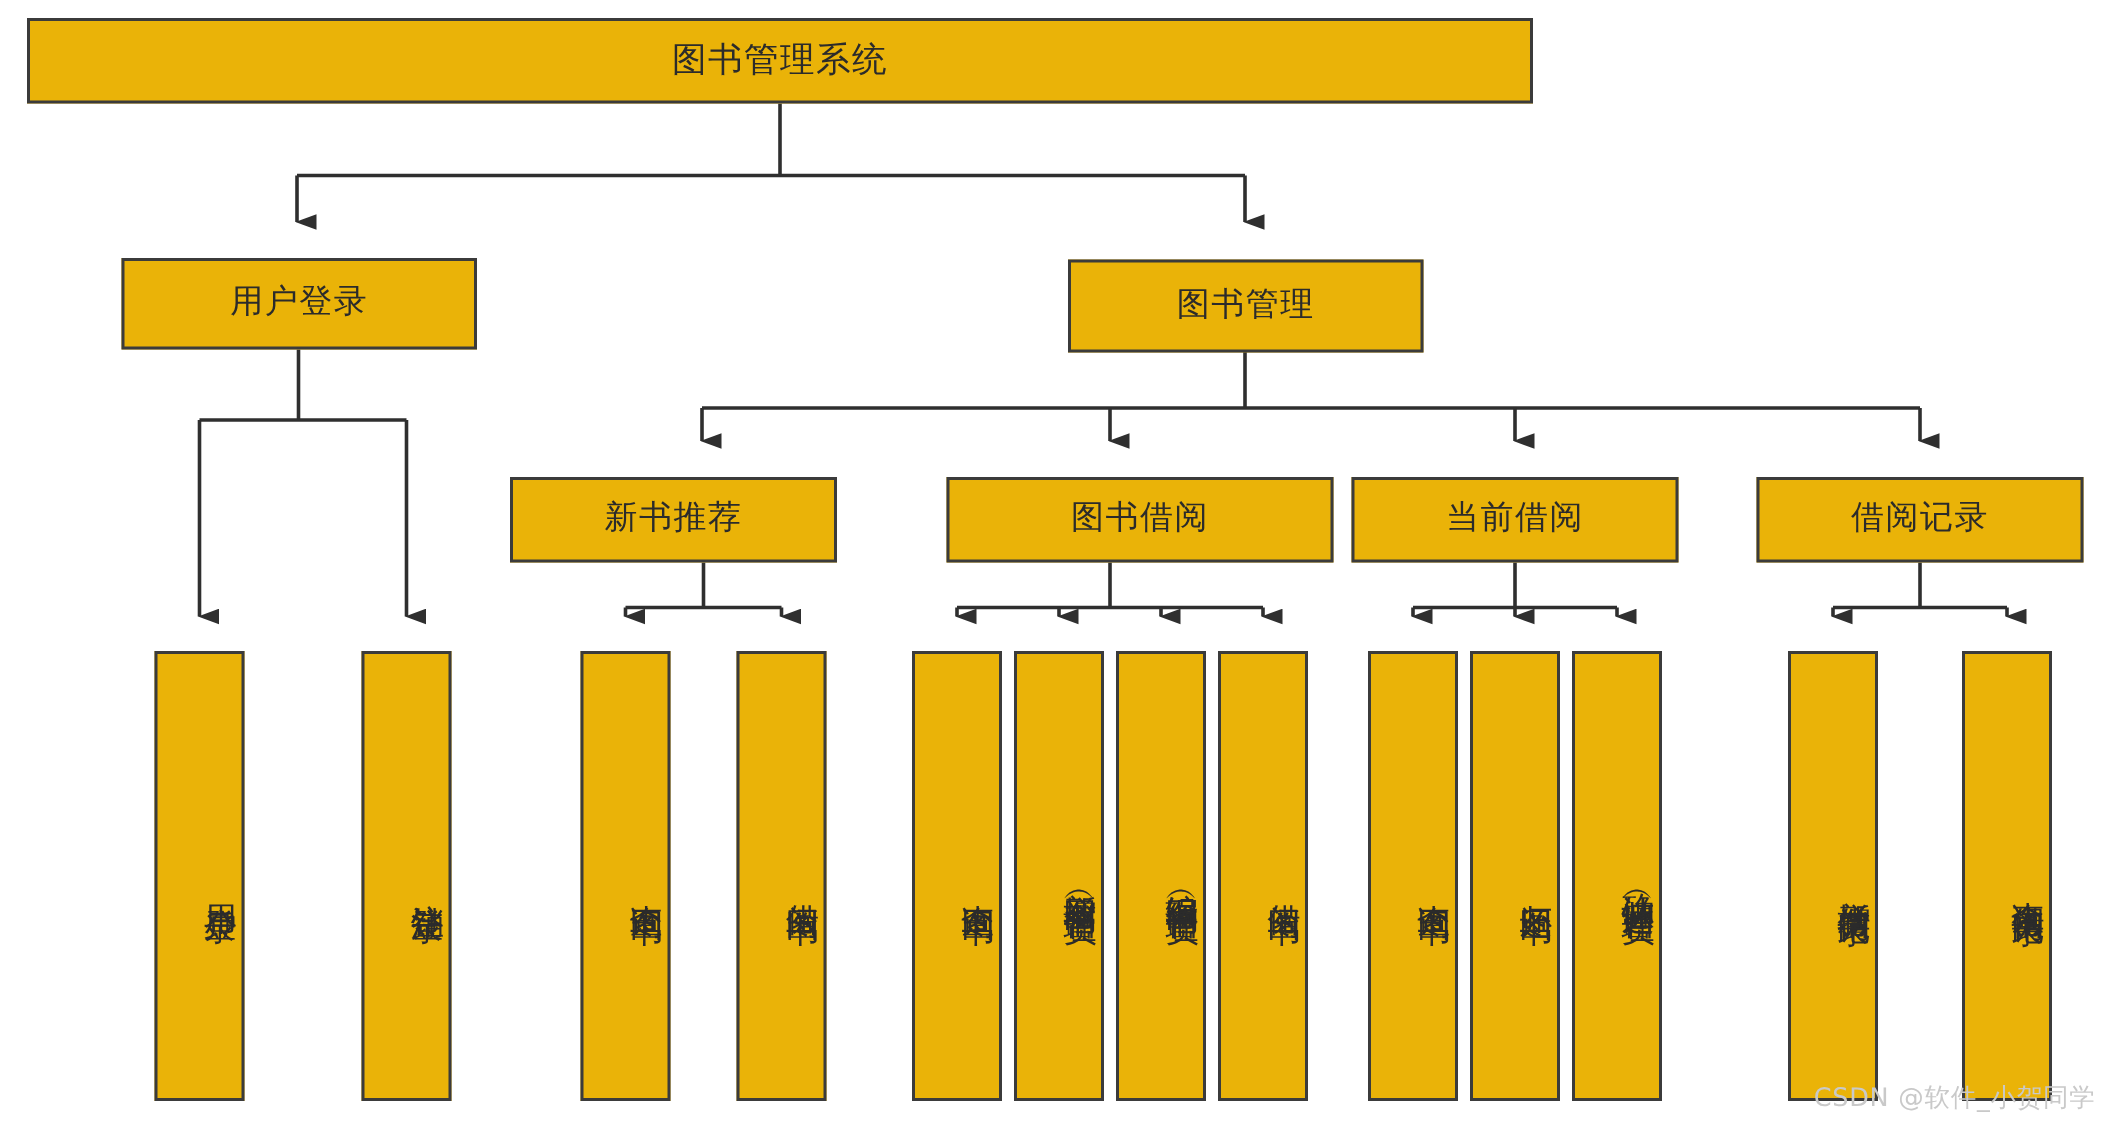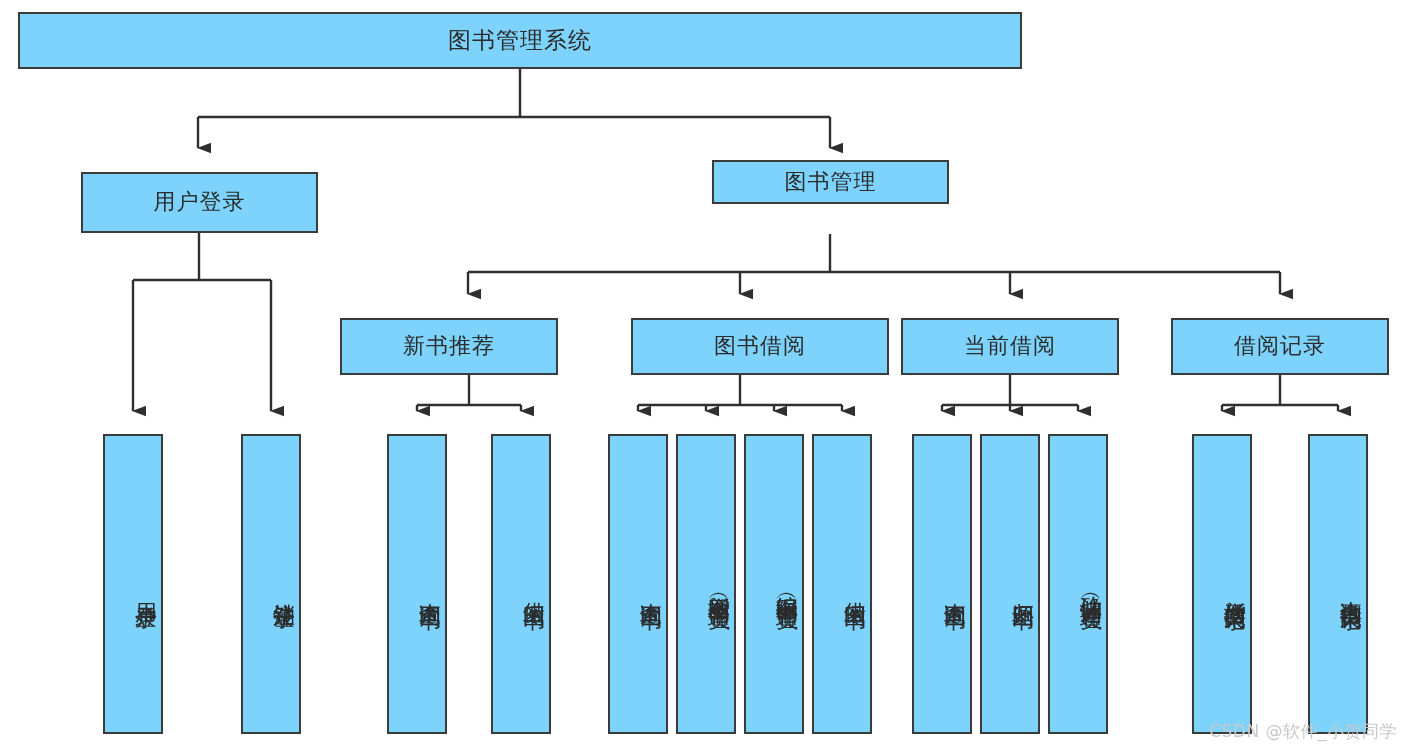--- a/index.html
+++ b/index.html
@@ -1,21 +1,21 @@
 <!DOCTYPE html>
 <html><head>
 <meta charset="utf-8">
 <style>
   html,body{margin:0;padding:0;background:#ffffff;}
   body{width:1405px;height:747px;overflow:hidden;
        font-family:"DejaVu Sans","Liberation Sans",sans-serif;}
   #stage{position:relative;width:1405px;height:747px;background:#fff;}
   svg.wires{position:absolute;left:0;top:0;width:1405px;height:747px;}
 
-  .node{position:absolute;box-sizing:border-box;background:#7dd3fc;
+  .node{position:absolute;box-sizing:border-box;background:#eab308;
         border:2px solid #3b3b3b;display:flex;align-items:center;
         justify-content:center;color:#2b2b2b;}
   .node.h{font-size:22px;line-height:1.1;letter-spacing:1px;}
   .node.root{font-size:23px;}
   .node.v{writing-mode:vertical-rl;text-orientation:upright;
           font-size:22px;line-height:1.34;letter-spacing:2px;
           padding-top:10px;align-items:flex-start;justify-content:center;}
   .node.v.tall{padding-top:6px;}
   .wm{position:absolute;right:8px;bottom:4px;font-size:17px;
       color:#c9c9c9;letter-spacing:.5px;white-space:nowrap;margin-left:20px;}
@@ -71,21 +71,21 @@
       <path d="M1280,375 L1280,405"></path>
       <path d="M1222,405 L1338,405"></path>
       <path d="M1222,405 L1222,411" marker-end="url(#ah)"></path>
       <path d="M1338,405 L1338,411" marker-end="url(#ah)"></path>
     </g>
   </svg>
 
   <div class="node h root" style="left:18px;top:12px;width:1004px;height:57px;">图书管理系统</div>
 
   <div class="node h" style="left:81px;top:172px;width:237px;height:61px;">用户登录</div>
-  <div class="node h" style="left:712px;top:160px;width:237px;height:44px;">图书管理</div>
+  <div class="node h" style="left:712px;top:173px;width:237px;height:62px;">图书管理</div>
 
   <div class="node h" style="left:340px;top:318px;width:218px;height:57px;">新书推荐</div>
   <div class="node h" style="left:631px;top:318px;width:258px;height:57px;">图书借阅</div>
   <div class="node h" style="left:901px;top:318px;width:218px;height:57px;">当前借阅</div>
   <div class="node h" style="left:1171px;top:318px;width:218px;height:57px;">借阅记录</div>
 
   <div class="node v" style="left:103px;top:434px;width:60px;height:300px;">用户登录</div>
   <div class="node v" style="left:241px;top:434px;width:60px;height:300px;">注销登录</div>
 
   <div class="node v" style="left:387px;top:434px;width:60px;height:300px;">查询图书</div>

